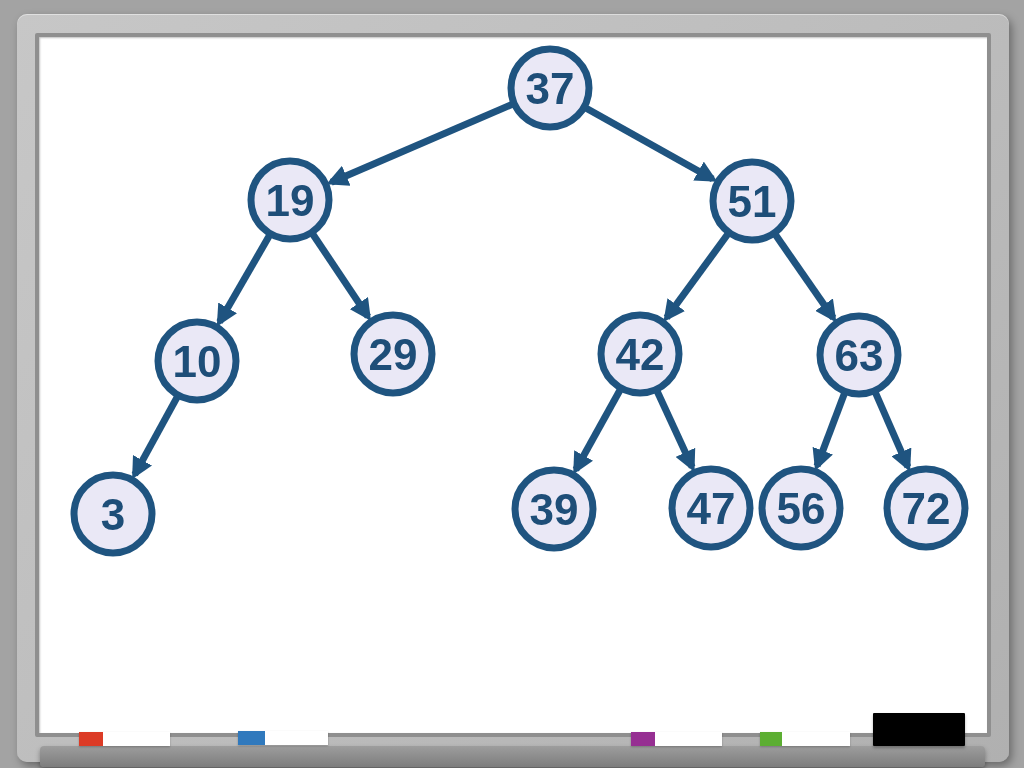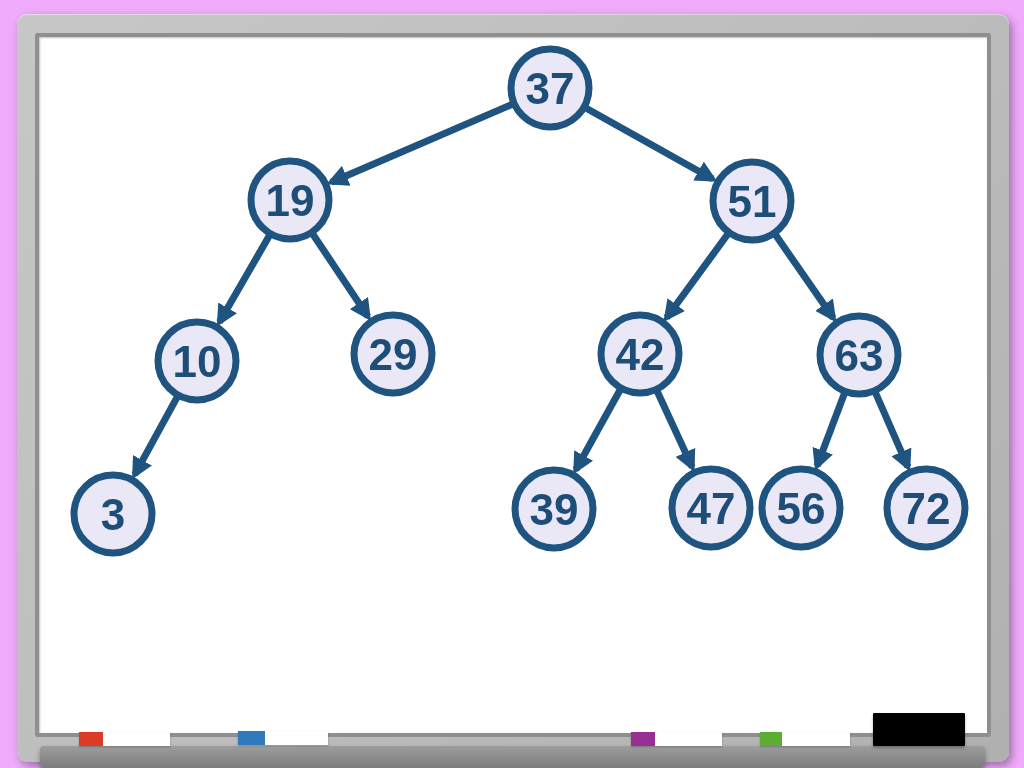--- a/index.html
+++ b/index.html
@@ -1,20 +1,20 @@
 <!DOCTYPE html>
 <html><head>
 <meta charset="utf-8">
 <style>
   html, body { margin: 0; padding: 0; background: #ffffff; }
   .stage {
     position: relative;
     width: 1024px;
     height: 768px;
-    background: #f0abfc;
+    background: #a3a3a3;
     overflow: hidden;
     font-family: "Liberation Sans", sans-serif;
   }
   .frame {
     position: absolute;
     left: 17px; top: 14px;
     width: 992px; height: 748px;
     background: linear-gradient(135deg, #c7c7c7 0%, #bcbcbc 55%, #b0b0b0 100%);
     border-radius: 10px;
     box-shadow: 3px 4px 8px rgba(0,0,0,0.35), inset 0 1px 0 rgba(255,255,255,0.45);

